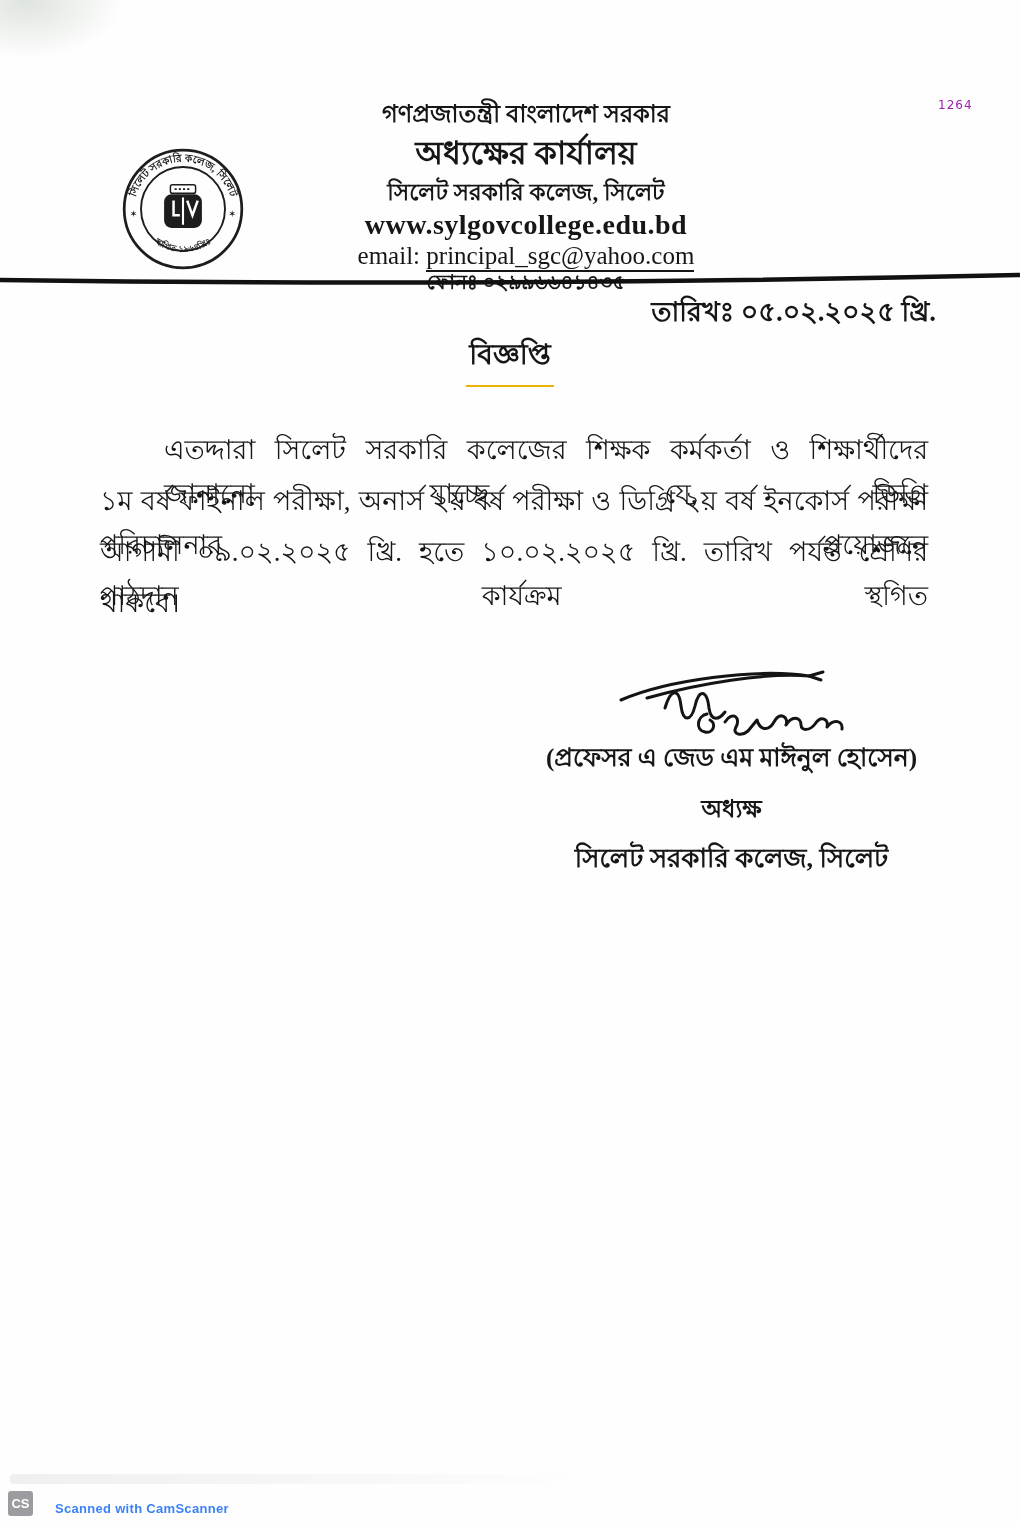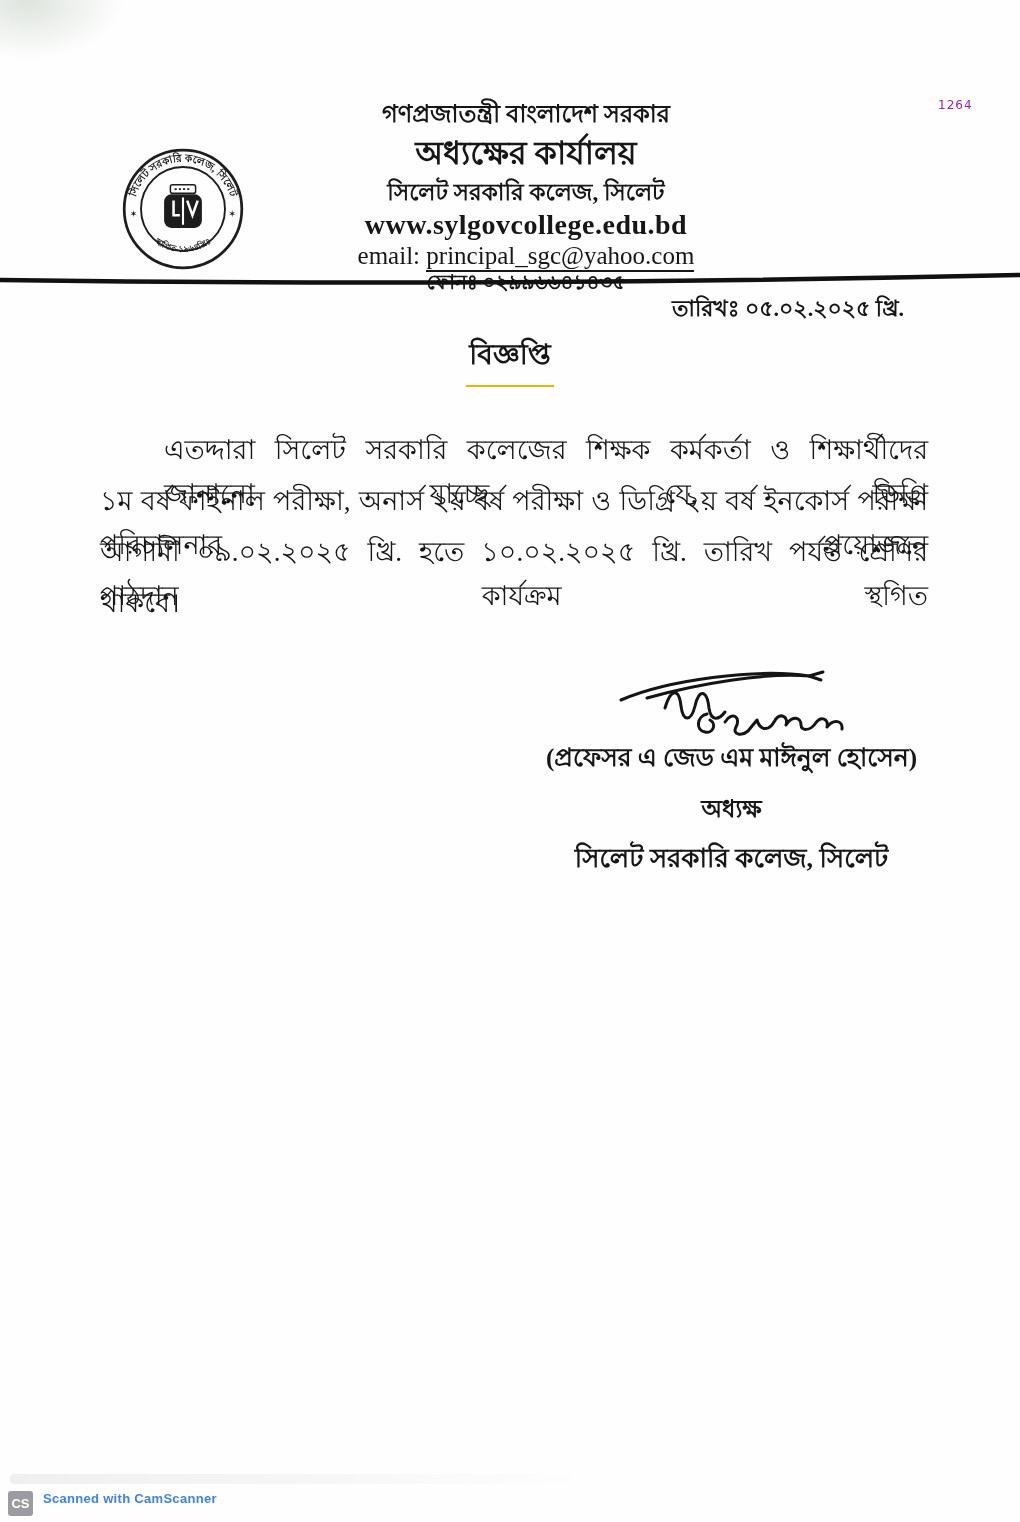--- a/index.html
+++ b/index.html
@@ -30,22 +30,22 @@
   .h-govt   { font-size: 24px; font-weight: 700; margin-bottom: 11px; }
   .h-office { font-size: 32px; font-weight: 700; margin-bottom: 12px; }
   .h-college{ font-size: 23px; font-weight: 700; margin-bottom: 7px; }
   .h-web    { font-size: 28px; font-weight: 700; letter-spacing: 0.5px; margin-bottom: 4px; }
   .h-email  { font-size: 25px; font-weight: 400; margin-bottom: 4px; }
   .h-email .addr { border-bottom: 2px solid #161616; padding-bottom: 1px; text-align: center; }
   .h-phone  { font-size: 20px; font-weight: 700; }
   .seal-wrap { position: absolute; left: 120px; top: 146px; }
   .divider { position: absolute; left: 0; top: 271px; width: 1020px; height: 20px; }
   .date-line {
-    position: absolute; top: 291px; right: 116px;
-    font-size: 22px; font-weight: 600;
+    position: absolute; top: 291px; right: 84px;
+    font-size: 27px; font-weight: 600;
   }
   .notice-title-wrap { position: absolute; top: 333px; left: 0; width: 100%; text-align: center; }
   .notice-title {
     display: inline-block; font-size: 28px; font-weight: 600;
     border-bottom: 2px solid #eab308; padding: 0 3px 5px;
   }
   .body-block {
     position: absolute; top: 428px; left: 100px; right: 92px;
     font-size: 27px; font-weight: 500;
   }
@@ -56,21 +56,21 @@
     position: absolute; top: 664px; left: 534px; width: 395px;
     text-align: center;
   }
   .sig-scribble { display: block; margin: 0 auto 2px; }
   .sig-name { font-size: 25px; font-weight: 600; margin-bottom: 9px; white-space: nowrap; }
   .sig-id   { font-size: 25px; font-weight: 600; margin-bottom: 8px; }
   .sig-role { font-size: 24px; font-weight: 600; margin-bottom: 8px; }
   .sig-org  { font-size: 26px; font-weight: 600; }
   .footer {
     position: absolute; left: 8px; bottom: 6px;
-    display: flex; align-items: flex-start; gap: 10px;
+    display: flex; align-items: flex-end; gap: 22px;
     font-family: "Liberation Sans", "DejaVu Sans", sans-serif;
   }
   .cs-badge {
     width: 25px; height: 25px; background: #9c9ca0; border-radius: 3px;
     color: #ffffff; font-weight: 700; font-size: 13px;
     display: flex; align-items: center; justify-content: center;
   }
   .cs-text { color: #3b82f6; font-size: 13px; font-weight: 600; letter-spacing: 0.3px; }
   .footer-streak {
     position: absolute; left: 10px; bottom: 38px; width: 580px; height: 10px;

